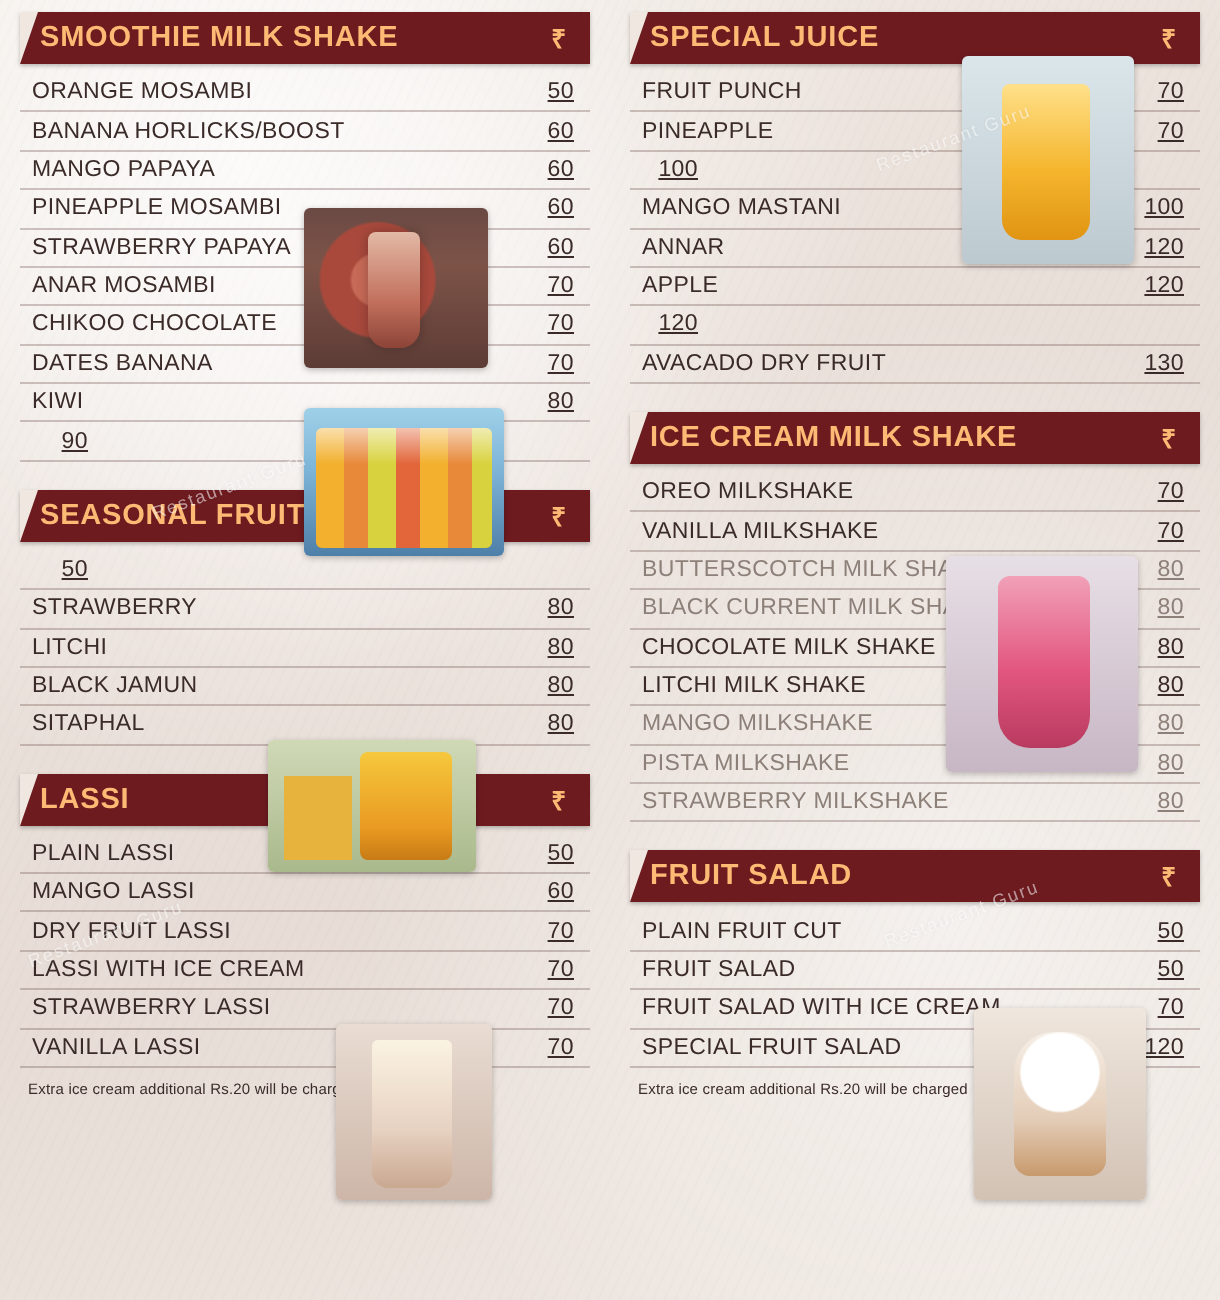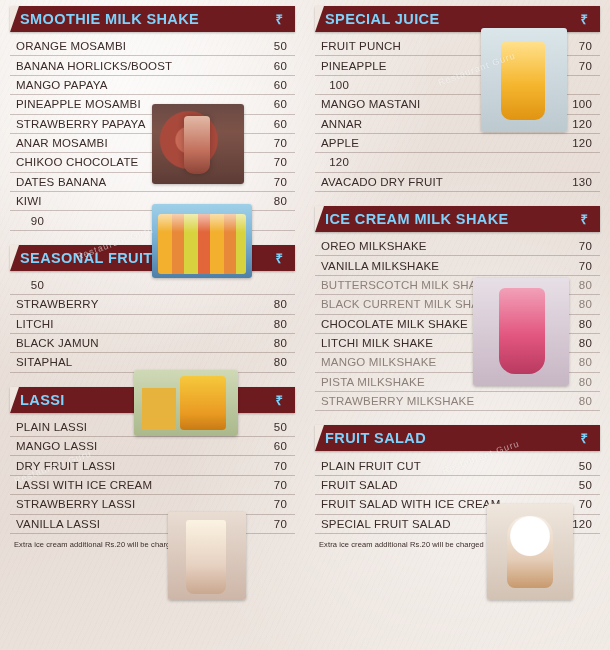--- a/index.html
+++ b/index.html
@@ -49,21 +49,21 @@
     width: 50%;
     padding: 0 6px;
   }
   .col-left { padding-left: 4px; padding-right: 10px; }
   .col-right { padding-left: 10px; padding-right: 4px; }
 
   
   .sec-head {
     position: relative;
     background: #6e1b20;
-    color: #7dd3fc;
+    color: #fdba74;
     height: 26px;
     display: flex;
     align-items: center;
     padding: 0 10px 0 10px;
     margin-bottom: 5px;
     box-shadow: 0 1px 2px rgba(0,0,0,0.25);
   }
   .sec-head .title {
     font-size: 14.5px;
     font-weight: bold;
@@ -90,21 +90,21 @@
   .row {
     display: flex;
     align-items: flex-start;
     font-size: 11.5px;
     letter-spacing: 0.2px;
     padding: 3.2px 2px 3.2px 6px;
     border-bottom: 1px solid rgba(120,95,90,0.35);
     text-transform: uppercase;
   }
   .row .name { flex: 1; white-space: nowrap; }
-  .row .price { width: 34px; text-align: right; padding-right: 6px; }
+  .row .price { width: 34px; text-align: right; padding-right: 6px; text-decoration: underline; }
   .row.faded { color: #8d8079; }
   .row.faded .price { color: #8d8079; }
 
   .sec { margin-bottom: 14px; position: relative; }
 
   .note {
     font-size: 7.5px;
     color: #3a2b28;
     margin-top: 6px;
     padding-left: 4px;

